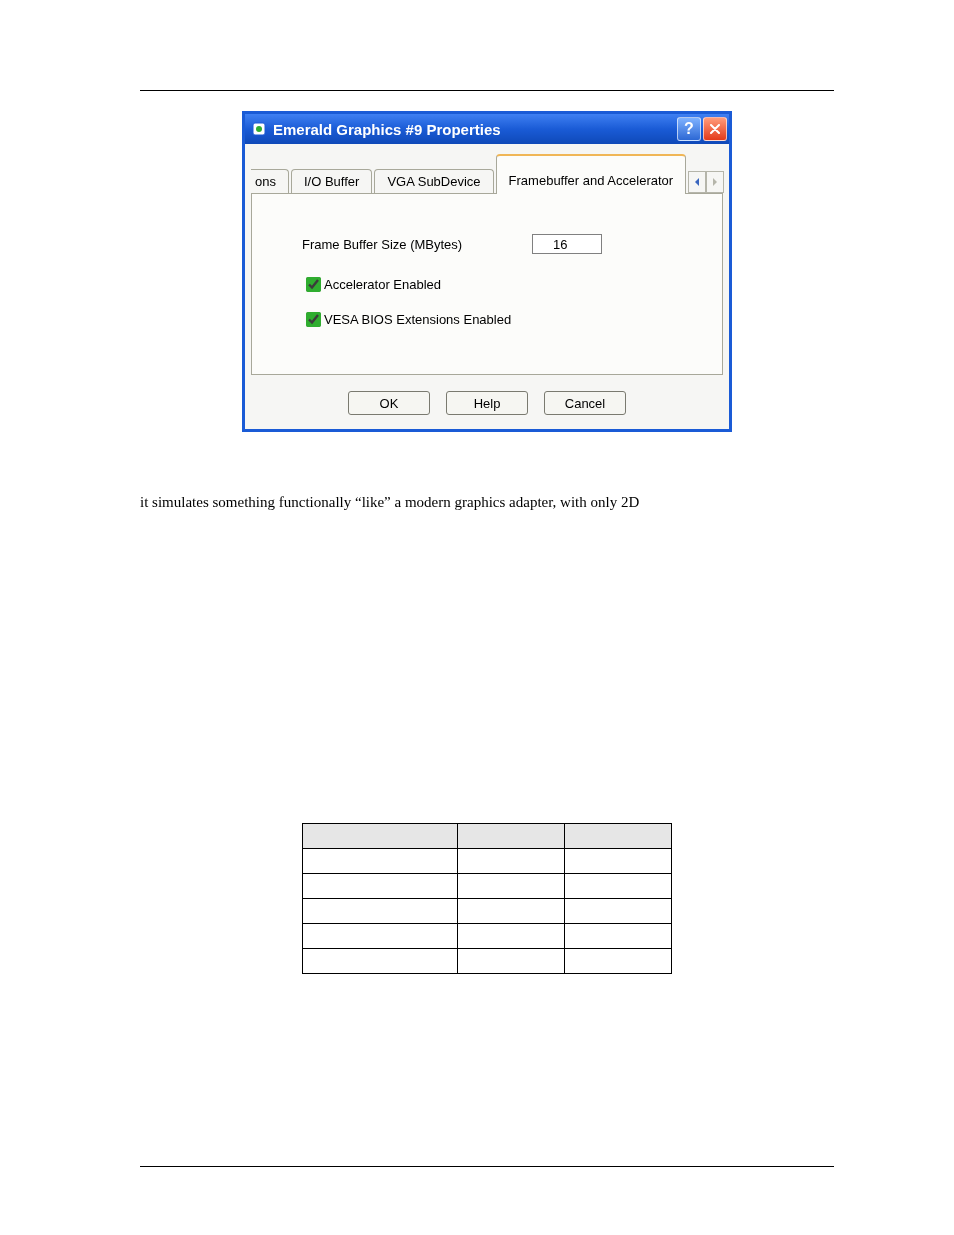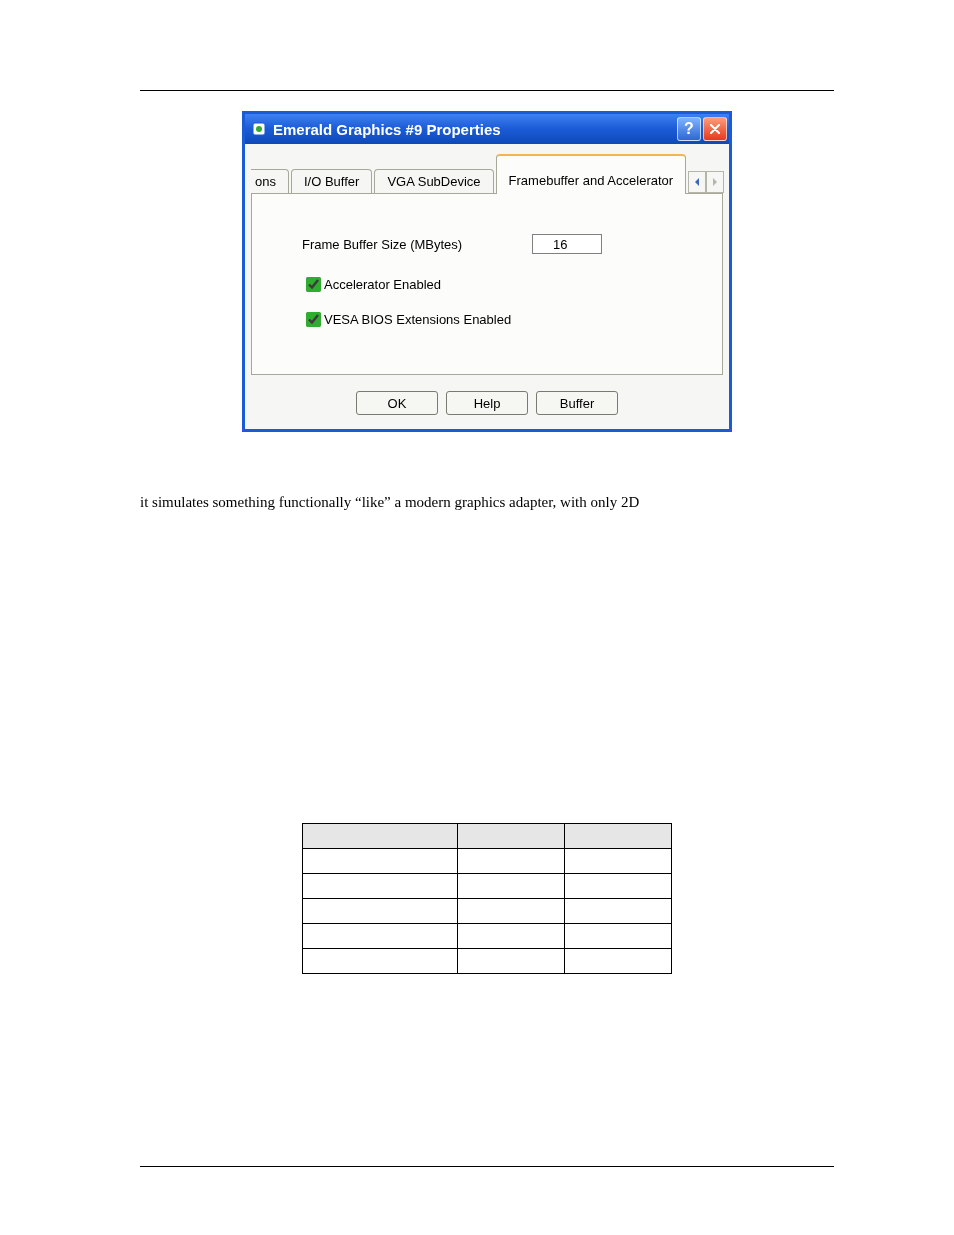--- a/index.html
+++ b/index.html
@@ -165,21 +165,21 @@
     margin-bottom: 14px;
   }
   .checkbox-row input[type="checkbox"] {
     width: 15px; height: 15px;
     accent-color: #2fad2f;
   }
 
   .dialog-footer {
     display: flex;
     justify-content: center;
-    gap: 8px;
+    gap: 16px;
     padding: 10px 0 14px 0;
   }
   .dlg-button {
     min-width: 82px;
     height: 24px;
     border: 1px solid #7a7a70;
     border-radius: 3px;
     background: #f6f6f2;
     font: inherit;
     font-size: 13px;
@@ -286,21 +286,21 @@
 
         <div class="checkbox-row">
           <input type="checkbox" checked="" style="">
           <label>VESA BIOS Extensions Enabled</label>
         </div>
       </div>
 
       <div class="dialog-footer">
         <button class="dlg-button">OK</button>
         <button class="dlg-button">Help</button>
-        <button class="dlg-button">Buffer</button>
+        <button class="dlg-button">Cancel</button>
       </div>
 
     </div>
   </div>
 
   <p class="body-para">it simulates something functionally “like” a modern graphics adapter, with only 2D</p>
 
   <div class="data-table-wrap">
     <table class="data-table">
       <thead>

